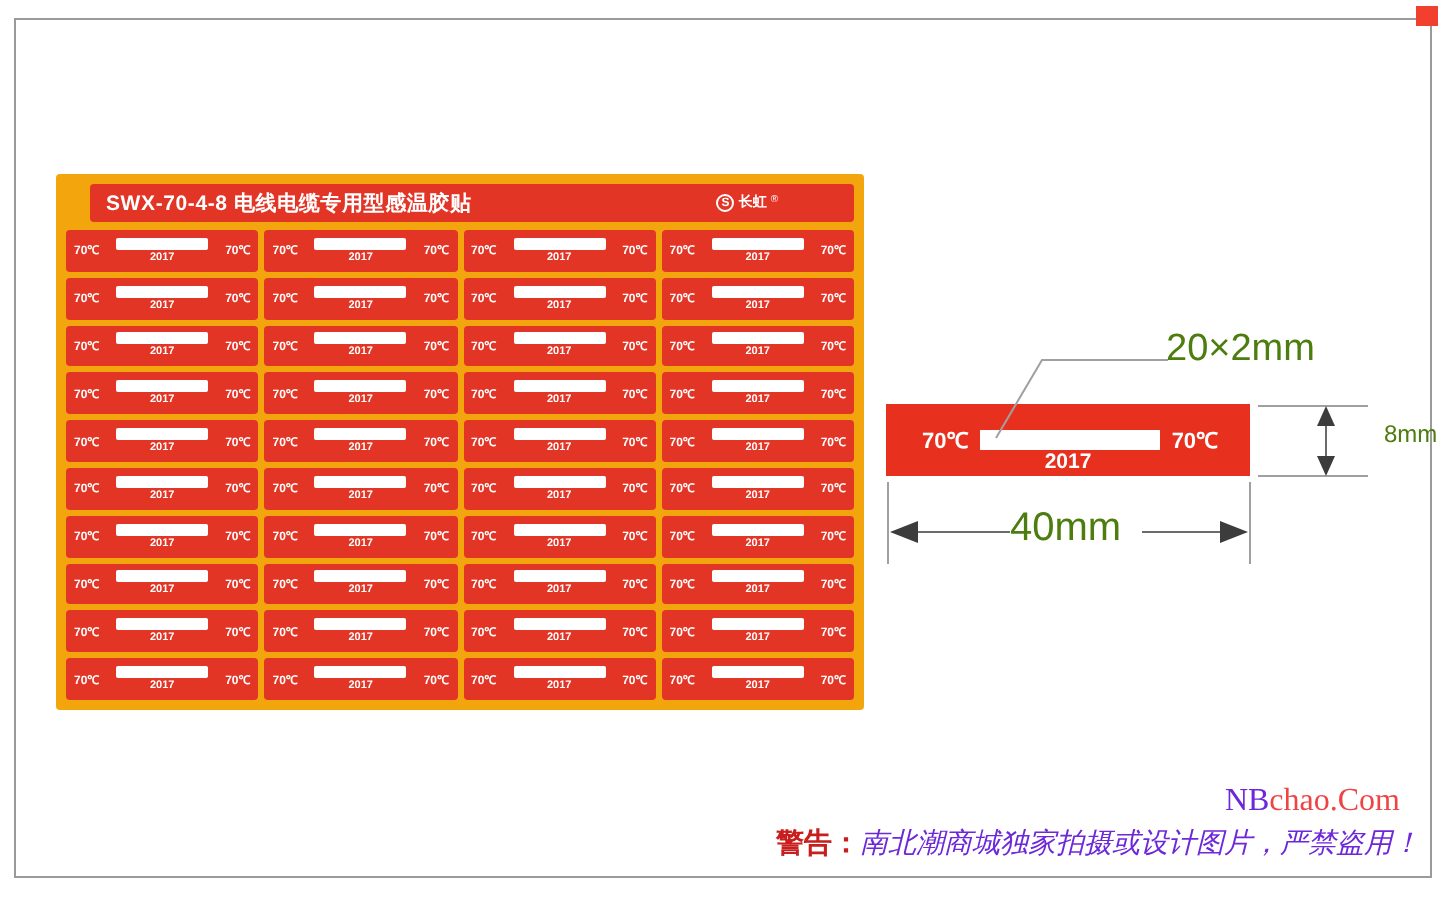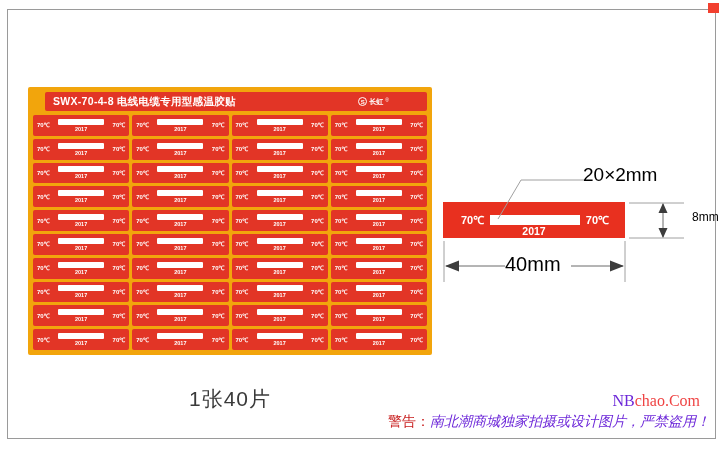--- a/index.html
+++ b/index.html
@@ -44,32 +44,32 @@
   .cell .yr{color:#fff;font-size:5.5px;font-weight:bold;line-height:6px;margin-top:1px;}
 
   
   .big-label{position:absolute;left:443px;top:202px;width:182px;height:36px;background:#e8301f;}
   .bl-temp-left{position:absolute;left:18px;top:10px;color:#fff;font-size:11px;font-weight:bold;}
   .bl-temp-right{position:absolute;right:16px;top:10px;color:#fff;font-size:11px;font-weight:bold;}
   .bl-bar{position:absolute;left:47px;top:13px;width:90px;height:10px;background:#fff;}
   .bl-year{position:absolute;left:0;right:0;top:23px;text-align:center;color:#fff;font-size:10.5px;font-weight:bold;}
 
   .dims{position:absolute;left:0;top:0;width:726px;height:450px;pointer-events:none;}
-  .dim-text{position:absolute;color:#000000;}
+  .dim-text{position:absolute;color:#4d7c0f;}
   .dim-bar-text{left:583px;top:164px;font-size:19px;}
   .dim-h-text{left:692px;top:210px;font-size:12px;}
   .dim-w-text{left:505px;top:253px;width:66px;font-size:20px;}
 
   
   .caption{position:absolute;left:189px;top:385px;font-size:21px;color:#3a3a3a;letter-spacing:1px;}
   .watermark{position:absolute;right:26px;top:392px;font-family:"Liberation Serif",serif;font-size:16px;white-space:nowrap;}
   .wm-nb{color:#6d28d9;}
   .wm-rest{color:#ef4444;}
   .warning{position:absolute;right:16px;top:413px;font-size:14px;white-space:nowrap;}
-  .warn-label{color:#c81e1e;font-weight:normal;}
+  .warn-label{color:#c81e1e;font-weight:bold;}
   .warn-text{color:#6d28d9;font-style:italic;}
 </style>
 </head>
 <body>
 
 <div class="canvas">
   <div class="frame"></div>
   <div class="corner-dot"></div>
 
   <div class="sheet">
@@ -426,20 +426,19 @@
     <line x1="625" y1="241" x2="625" y2="282" stroke="#a0a0a0" stroke-width="1"></line>
     <line x1="446" y1="266" x2="505" y2="266" stroke="#6b6b6b" stroke-width="1"></line>
     <line x1="571" y1="266" x2="623" y2="266" stroke="#6b6b6b" stroke-width="1"></line>
     <polygon points="445,266 459,260.5 459,271.5" fill="#3c3c3c"></polygon>
     <polygon points="624,266 610,260.5 610,271.5" fill="#3c3c3c"></polygon>
   </svg>
   <div class="dim-text dim-bar-text">20×2mm</div>
   <div class="dim-text dim-h-text">8mm</div>
   <div class="dim-text dim-w-text">40mm</div>
 
-  <div class="caption">1张40片</div>
   <div class="watermark">
     <span class="wm-nb">NB</span><span class="wm-rest">chao.Com</span>
   </div>
   <div class="warning">
     <span class="warn-label">警告：</span><span class="warn-text">南北潮商城独家拍摄或设计图片，严禁盗用！</span>
   </div>
 </div>
 
 </body></html>

